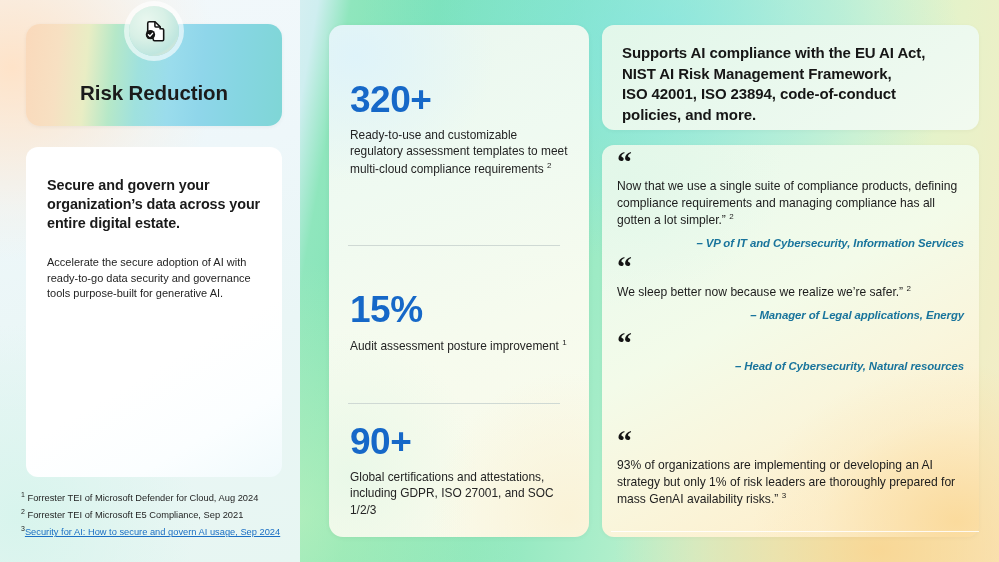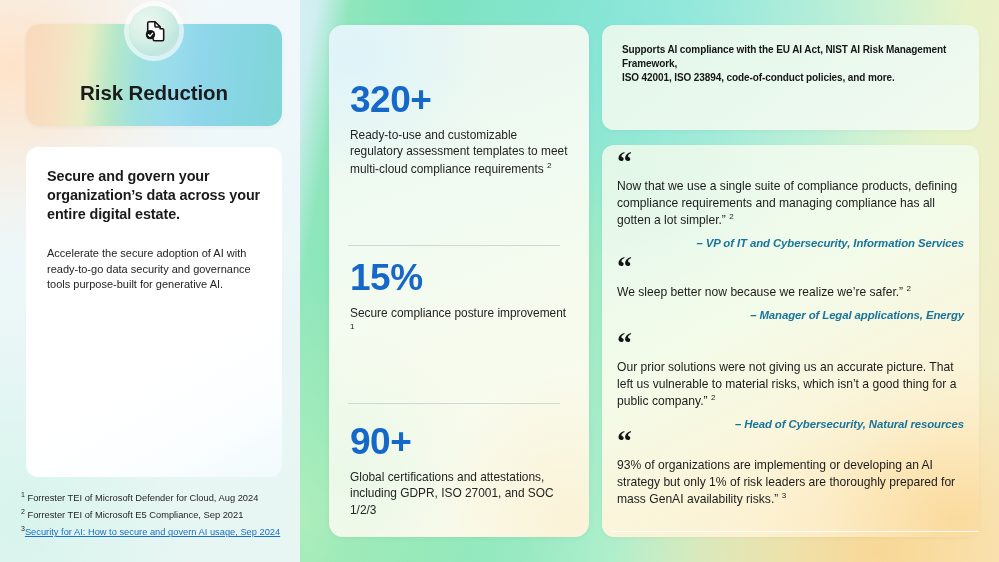--- a/index.html
+++ b/index.html
@@ -110,21 +110,21 @@
     font-weight: 600;
     color: #1b1b1b;
     letter-spacing: -0.1px;
   }
 
   #risk-body-card {
     left: 26px; top: 147px;
     width: 256px; height: 330px;
     border-radius: 12px;
     background: linear-gradient(150deg, #ffffff 0%, #ffffff 62%, #fbfeff 82%, #f0fafc 100%);
-    padding: 20px 21px;
+    padding: 29px 21px;
   }
   #risk-body-heading {
     font-size: 14.4px;
     font-weight: 700;
     line-height: 1.32;
     color: #1a1a1a;
     letter-spacing: -0.1px;
   }
   #risk-body-text {
     margin-top: 22px;
@@ -159,21 +159,21 @@
     background:
       radial-gradient(ellipse 200px 180px at 10% 6%, rgba(222,243,250,0.95) 0%, rgba(228,245,248,0) 70%),
       radial-gradient(ellipse 190px 200px at 92% 96%, rgba(250,242,214,0.95) 0%, rgba(250,244,222,0) 72%),
       radial-gradient(ellipse 180px 200px at 8% 88%, rgba(232,248,232,0.9) 0%, rgba(236,249,236,0) 72%),
       linear-gradient(160deg, #eaf7ef 0%, #effaf1 30%, #f6fbee 60%, #fbfaea 100%);
     box-shadow: 0 1px 5px rgba(0,0,0,0.05);
     padding: 0 21px;
   }
   .stat-block { position: absolute; left: 21px; right: 19px; }
   #stat-0 { top: 56px; }
-  #stat-1 { top: 234px; }
+  #stat-1 { top: 266px; }
   #stat-2 { top: 398px; }
   .stat-number {
     font-size: 37px;
     font-weight: 600;
     color: #1668c8;
     line-height: 1.0;
     letter-spacing: -0.5px;
   }
   .stat-desc {
     margin-top: 9px;
@@ -195,21 +195,21 @@
   
   #compliance-card {
     left: 602px; top: 25px;
     width: 377px; height: 105px;
     border-radius: 12px;
     background: linear-gradient(145deg, #e2f7ea 0%, #e8f8ed 40%, #edf9ef 72%, #f2faef 100%);
     padding: 18px 20px;
     box-shadow: 0 1px 4px rgba(0,0,0,0.04);
   }
   #compliance-text {
-    font-size: 10px;
+    font-size: 15px;
     font-weight: 700;
     line-height: 1.38;
     color: #161616;
     letter-spacing: -0.1px;
   }
 
   #quotes-card {
     left: 602px; top: 145px;
     width: 377px; height: 392px;
     border-radius: 12px;
@@ -305,21 +305,21 @@
 
     <div class="stat-block" id="stat-0">
       <div class="stat-number">320+</div>
       <div class="stat-desc"><span>Ready-to-use and customizable regulatory assessment templates to meet multi-cloud compliance requirements</span> <sup>2</sup></div>
     </div>
 
     <div class="stat-divider" id="divider-0"></div>
 
     <div class="stat-block" id="stat-1">
       <div class="stat-number">15%</div>
-      <div class="stat-desc"><span>Secure compliance posture improvement</span> <sup>1</sup></div>
+      <div class="stat-desc"><span>Audit assessment posture improvement</span> <sup>1</sup></div>
     </div>
 
     <div class="stat-divider" id="divider-1"></div>
 
     <div class="stat-block" id="stat-2">
       <div class="stat-number">90+</div>
       <div class="stat-desc"><span>Global certifications and attestations, including GDPR, ISO 27001, and SOC 1/2/3</span></div>
     </div>
   </div>
 
@@ -336,21 +336,20 @@
     </div>
 
     <div class="quote-block" id="quote-1">
       <div class="quote-mark">“</div>
       <div class="quote-text"><span>We sleep better now because we realize we’re safer.”</span> <sup>2</sup></div>
       <div class="quote-attr">– Manager of Legal applications, Energy</div>
     </div>
 
     <div class="quote-block" id="quote-2">
       <div class="quote-mark">“</div>
-      <div class="quote-text"><span>Our prior solutions were not giving us an accurate picture. That left us vulnerable to material risks, which isn’t a good thing for a public company.”</span> <sup>2</sup></div>
       <div class="quote-attr">– Head of Cybersecurity, Natural resources</div>
     </div>
 
     <div class="quote-block" id="quote-3">
       <div class="quote-mark">“</div>
       <div class="quote-text"><span>93% of organizations are implementing or developing an AI strategy but only 1% of risk leaders are thoroughly prepared for mass GenAI availability risks.”</span> <sup>3</sup></div>
     </div>
   </div>
 
   <div id="bottom-rule"></div>

